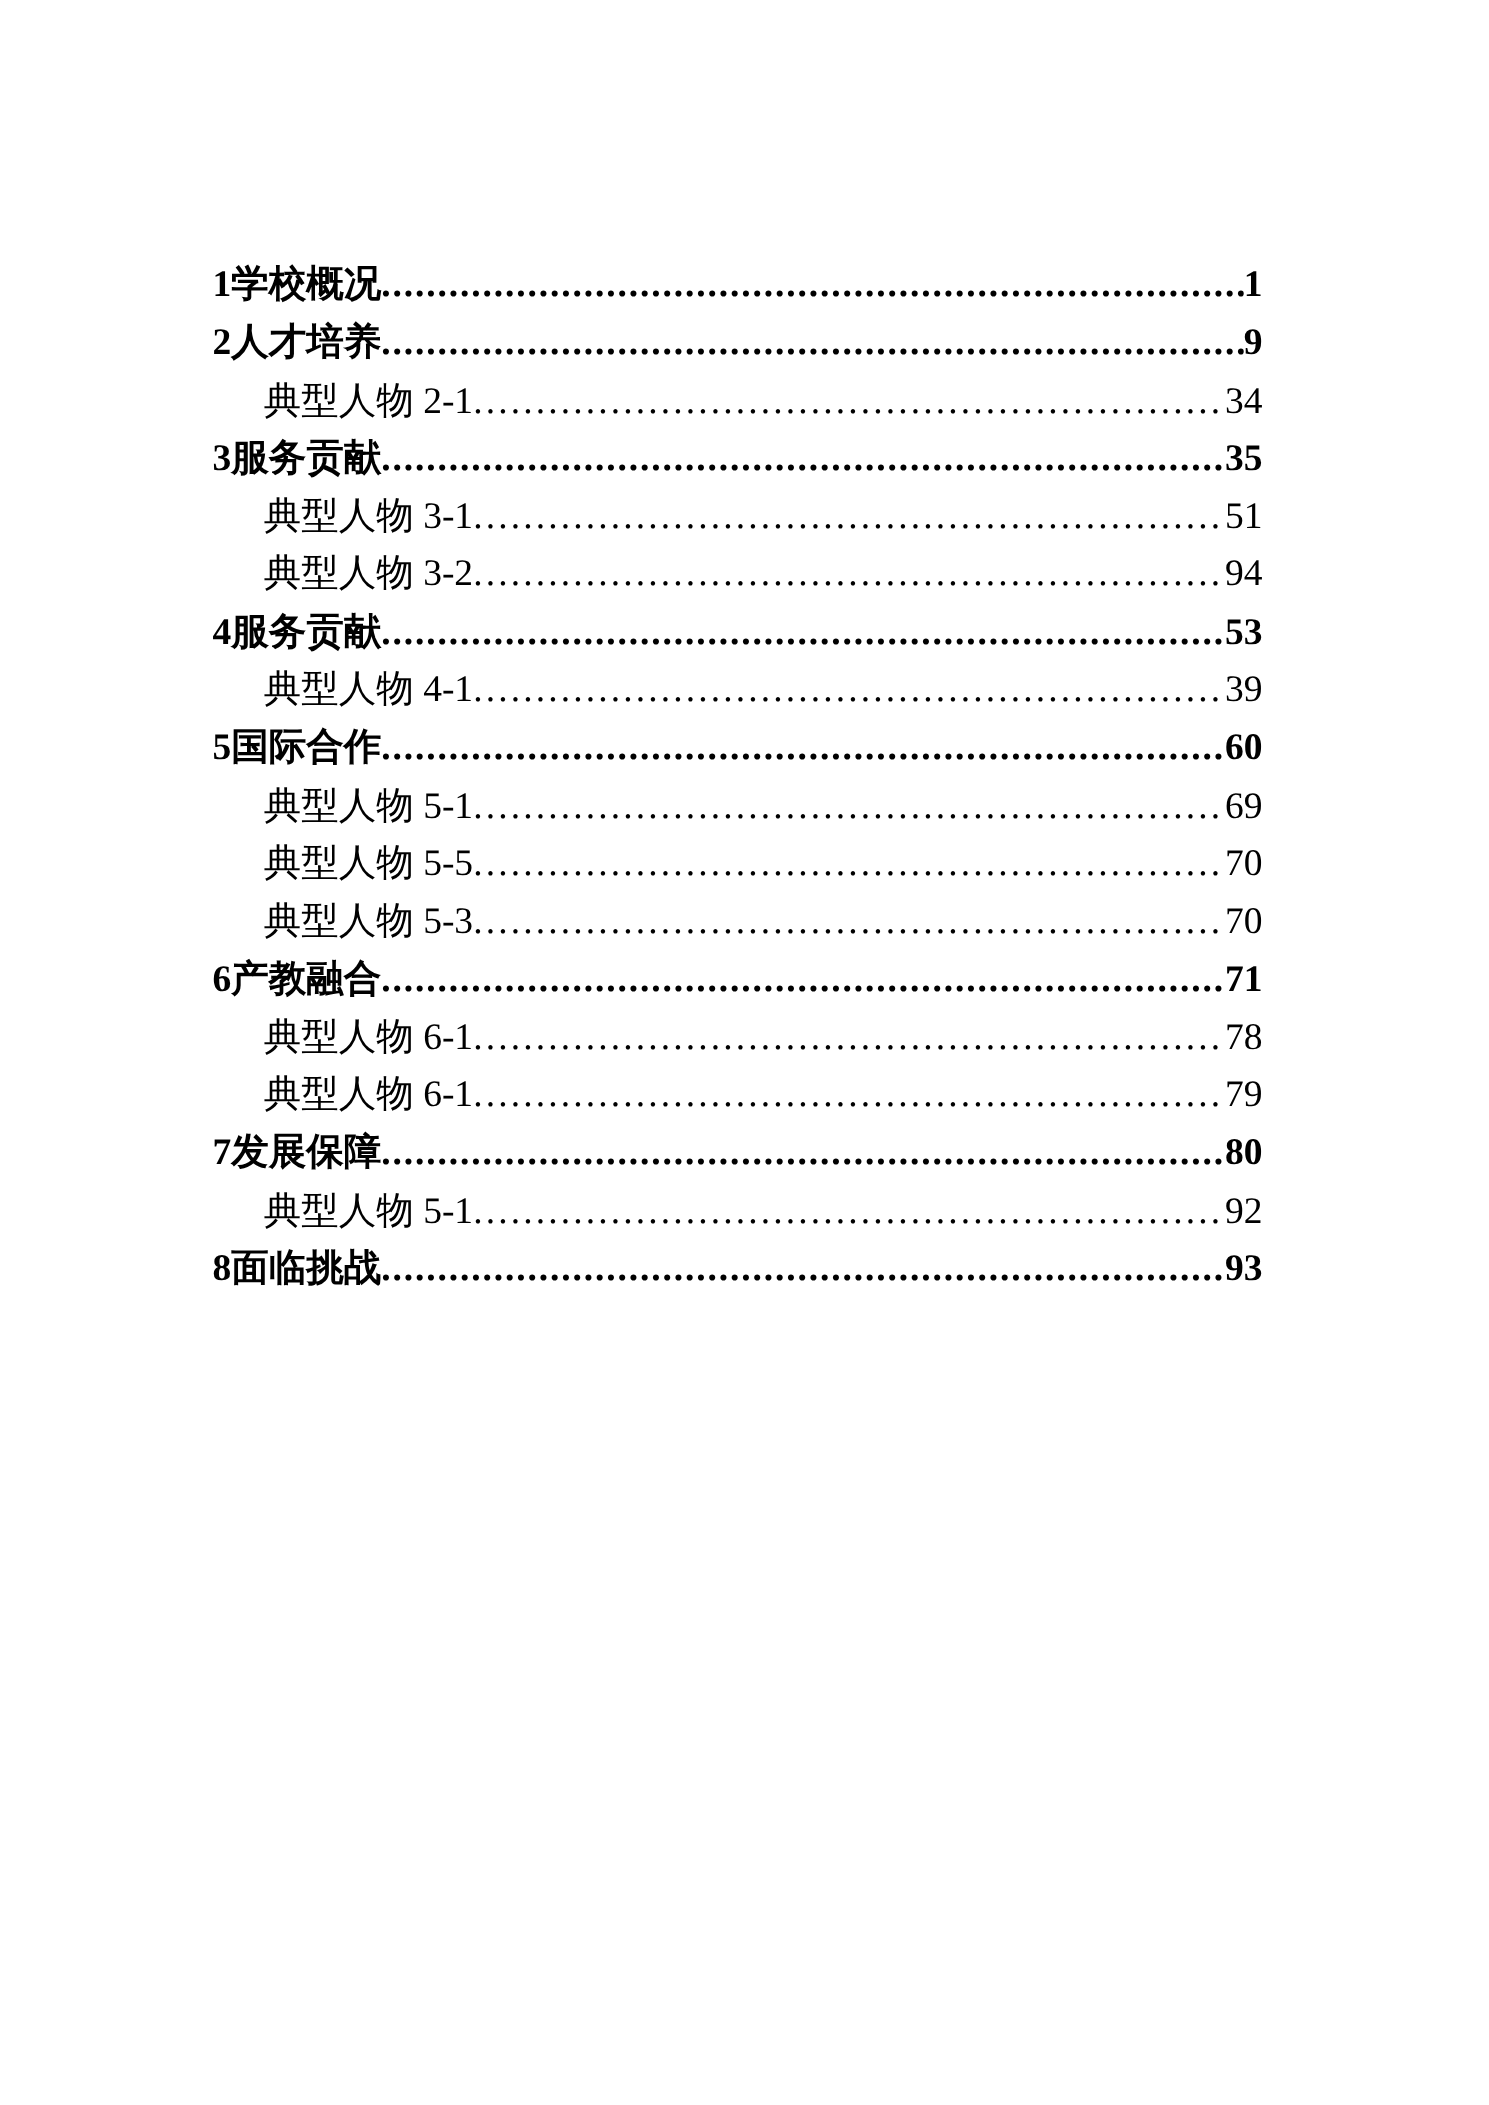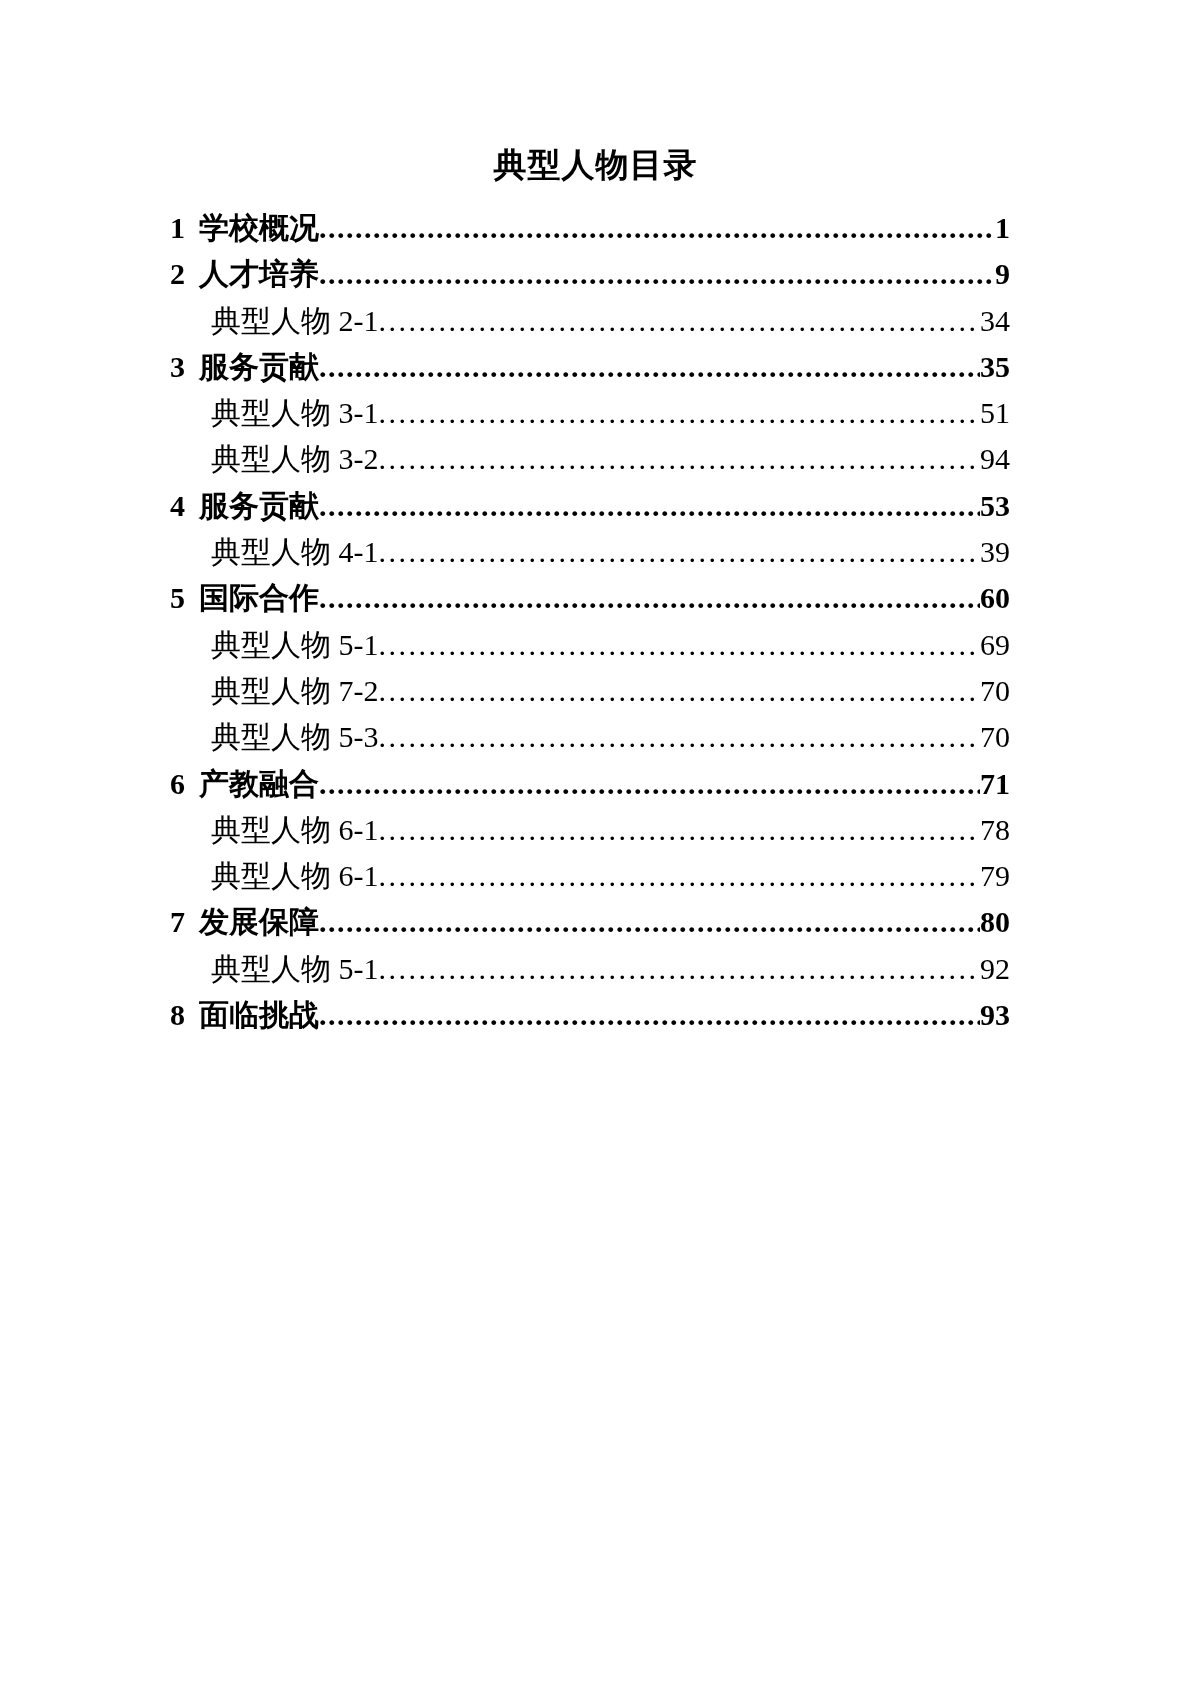--- a/index.html
+++ b/index.html
@@ -54,21 +54,21 @@
   .toc-row.level-2 {
     font-weight: normal;
     padding-left: 41px;
   }
 
   .toc-num {
     flex: 0 0 auto;
   }
 
   .toc-row.level-1 .toc-label {
-    margin-left: 14px;
+    margin-left: 0;
   }
 
   .toc-label {
     flex: 0 0 auto;
   }
 
   .toc-dots {
     flex: 1 1 auto;
     overflow: hidden;
     white-space: nowrap;
@@ -82,21 +82,20 @@
 
   .toc-page {
     flex: 0 0 auto;
   }
 </style>
 </head>
 <body>
 
 <div class="page">
 
-  <div class="doc-title">典型人物目录</div>
 
   <div class="toc">
       <div class="toc-row level-1">
       <span class="toc-num">1</span>
       <span class="toc-label">学校概况</span>
       <span class="toc-dots">............................................................................................................................................................................................................................................................................................................</span>
       <span class="toc-page">1</span>
     </div>
       <div class="toc-row level-1">
       <span class="toc-num">2</span>
@@ -147,21 +146,21 @@
       <span class="toc-page">60</span>
     </div>
       <div class="toc-row level-2">
 
       <span class="toc-label">典型人物 5-1</span>
       <span class="toc-dots">............................................................................................................................................................................................................................................................................................................</span>
       <span class="toc-page">69</span>
     </div>
       <div class="toc-row level-2">
 
-      <span class="toc-label">典型人物 7-2</span>
+      <span class="toc-label">典型人物 5-5</span>
       <span class="toc-dots">............................................................................................................................................................................................................................................................................................................</span>
       <span class="toc-page">70</span>
     </div>
       <div class="toc-row level-2">
 
       <span class="toc-label">典型人物 5-3</span>
       <span class="toc-dots">............................................................................................................................................................................................................................................................................................................</span>
       <span class="toc-page">70</span>
     </div>
       <div class="toc-row level-1">

